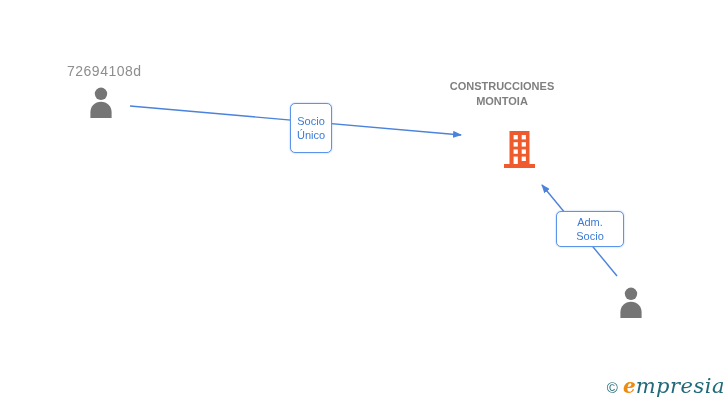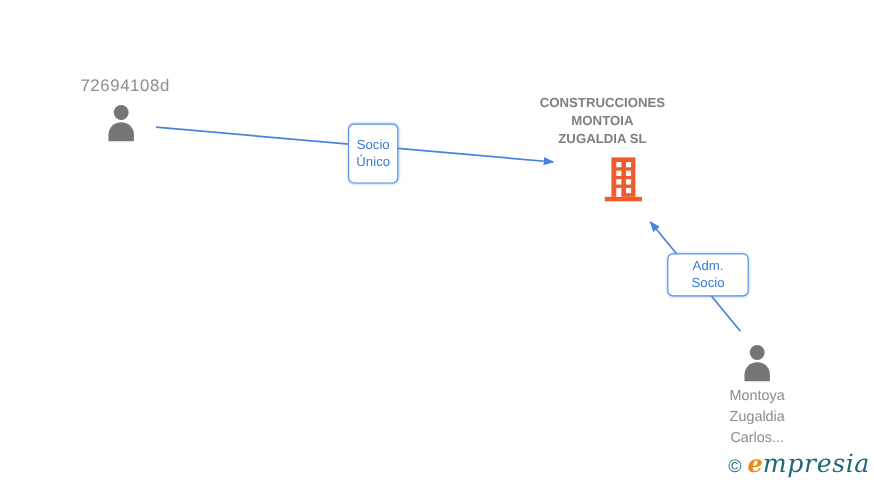--- a/index.html
+++ b/index.html
@@ -142,21 +142,20 @@
   </div>
 
   <div class="edge-label" id="socio-box">
     <span>Socio</span>
     <span>Único</span>
   </div>
 
   <div id="company-name">
     <div>CONSTRUCCIONES</div>
     <div>MONTOIA</div>
-    <div>ZUGALDIA SL</div>
   </div>
 
   <div class="node-icon" id="building1">
     <svg width="33" height="37" viewBox="0 0 33 37">
       <rect class="building-fill" x="1" y="33" width="31" height="4"></rect>
       <rect class="building-fill" x="6.5" y="0" width="20" height="33"></rect>
       <rect fill="#ffffff" x="10.6" y="4" width="4.2" height="4.4"></rect>
       <rect fill="#ffffff" x="18.7" y="4" width="4.2" height="4.4"></rect>
       <rect fill="#ffffff" x="10.6" y="11.2" width="4.2" height="4.4"></rect>
       <rect fill="#ffffff" x="18.7" y="11.2" width="4.2" height="4.4"></rect>
@@ -172,24 +171,19 @@
     <span>Socio</span>
   </div>
 
   <div class="node-icon" id="person2">
     <svg width="28" height="31" viewBox="0 0 28 31">
       <circle class="person-fill" cx="14" cy="6.8" r="6.2"></circle>
       <path class="person-fill" d="M14,14.8 C8,14.8 3.4,19.3 3.4,25.2 L3.4,31 L24.6,31 L24.6,25.2 C24.6,19.3 20,14.8 14,14.8 Z"></path>
     </svg>
   </div>
 
-  <div id="administrator-name">
-    <div>Montoya</div>
-    <div>Zugaldia</div>
-    <div>Carlos...</div>
-  </div>
 
   <div id="logo">
     <span id="logo-copy">©</span>
     <span id="logo-word"><span id="logo-e">e</span><span id="logo-rest">mpresia</span></span>
   </div>
 
 </div>
 
 </body></html>

